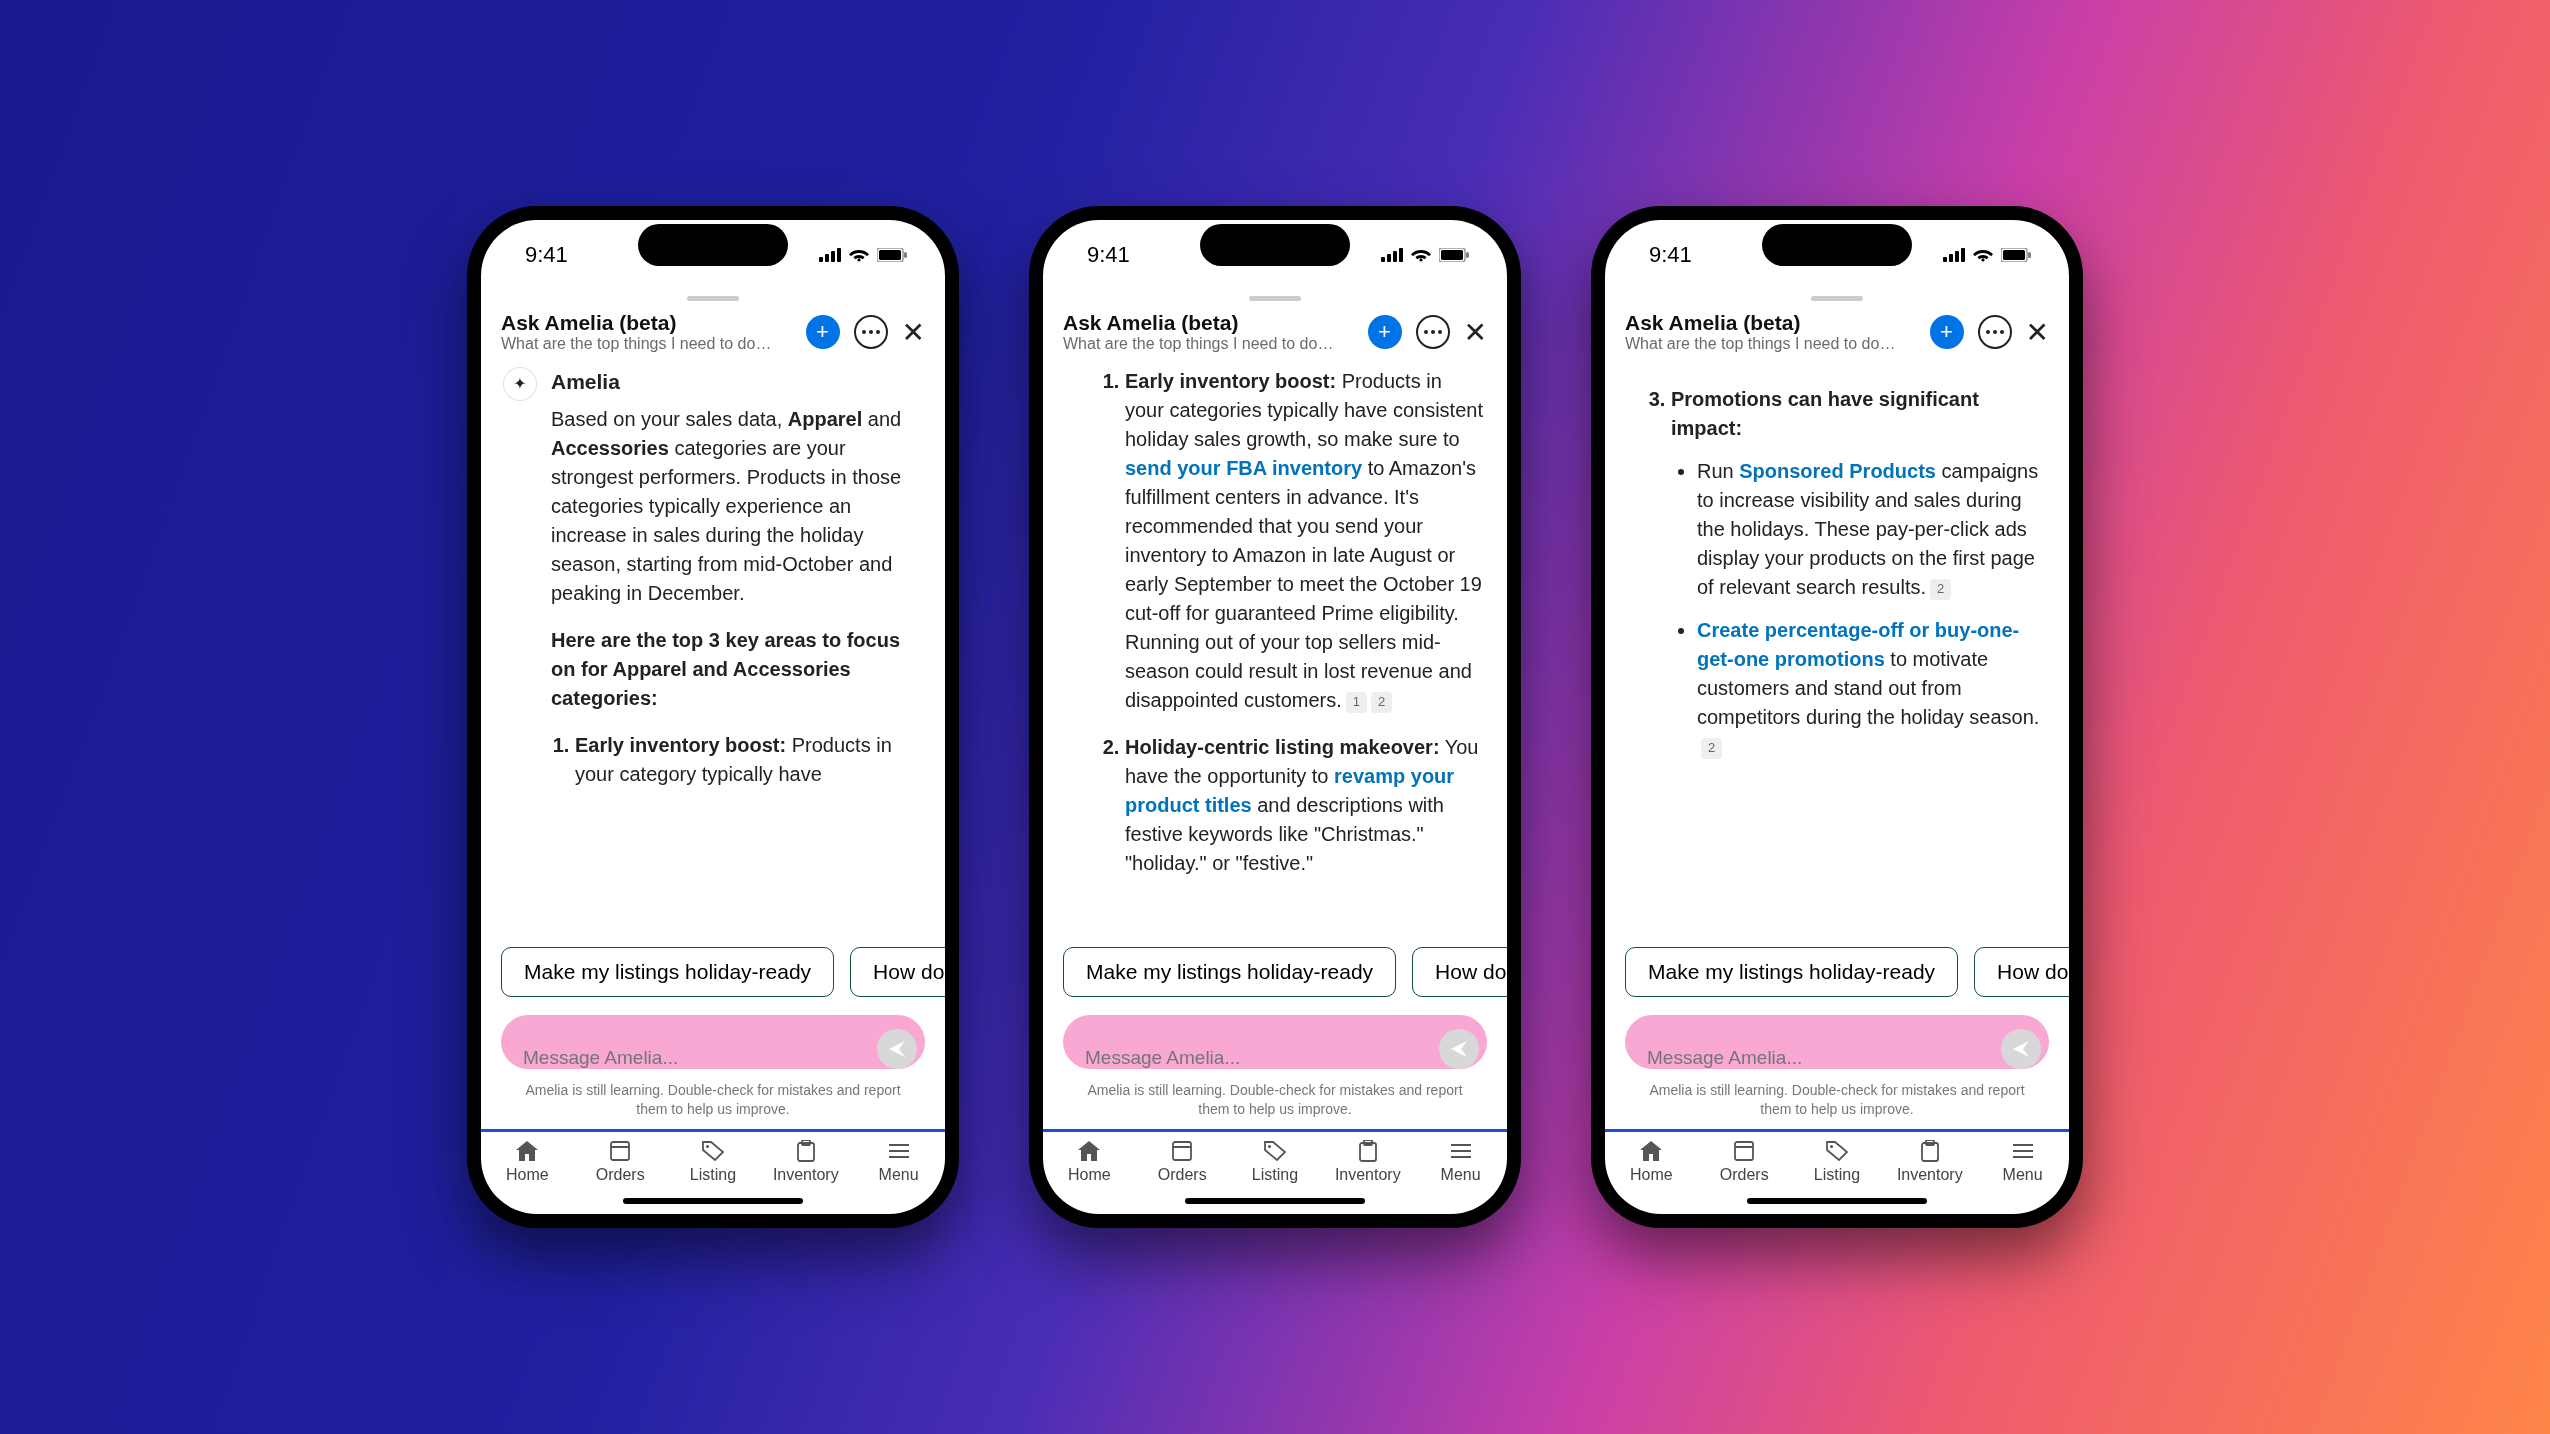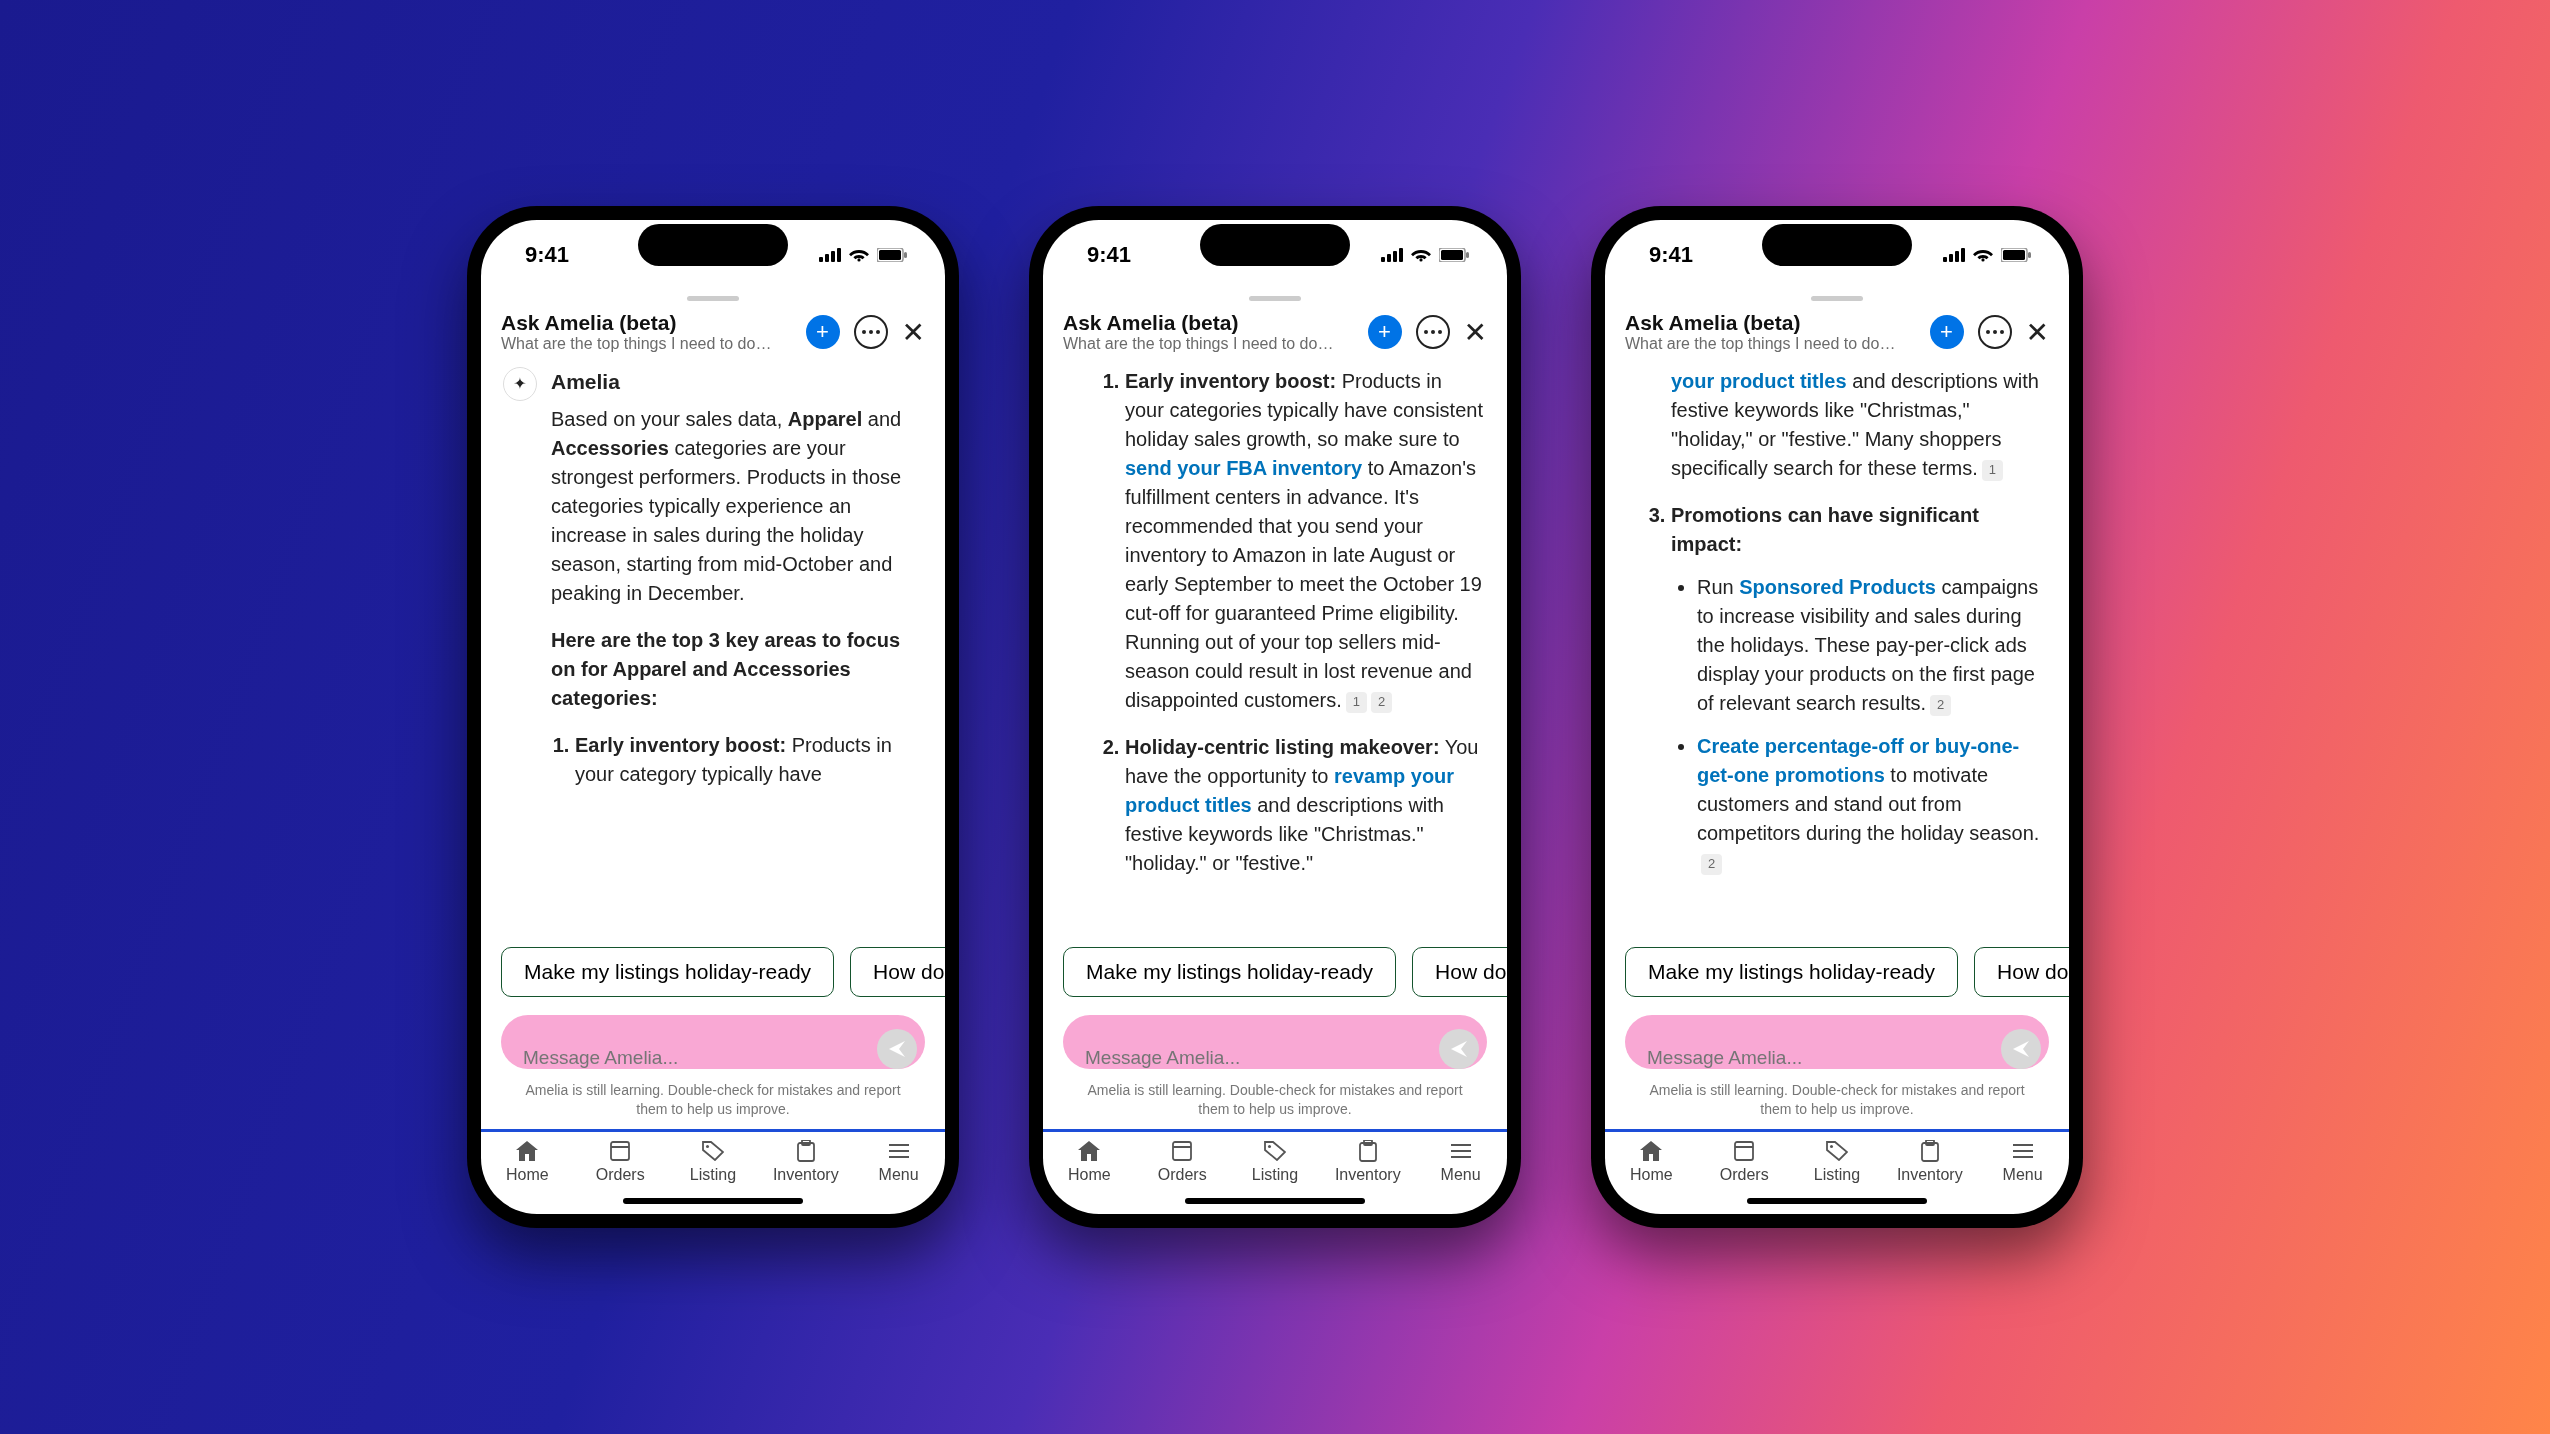--- a/index.html
+++ b/index.html
@@ -45,21 +45,21 @@
   background: #000;
   border-radius: 24px;
   z-index: 10;
 }
 .status-bar {
   height: 70px;
   display: flex;
   justify-content: space-between;
   align-items: center;
   padding: 0 38px 0 44px;
-  font-weight: 700;
+  font-weight: 400;
   font-size: 22px;
 }
 .status-right { display: flex; gap: 8px; align-items: center; }
 .signal-icon, .wifi-icon, .battery-icon { display: inline-flex; }
 .drag-handle {
   width: 52px;
   height: 5px;
   background: #ccc;
   border-radius: 3px;
   margin: 6px auto 10px;
@@ -475,21 +475,20 @@
             <svg width="18" height="4" viewBox="0 0 18 4">
               <circle cx="2" cy="2" r="2" fill="#222"></circle>
               <circle cx="9" cy="2" r="2" fill="#222"></circle>
               <circle cx="16" cy="2" r="2" fill="#222"></circle>
             </svg>
           </div>
         <div class="close-btn">✕</div>
       </div>
     </div>
     <div class="content" style="padding-left:42px;">
-      <div style="padding-left:24px;"><span class="link">your product titles</span><span> and descriptions with festive keywords like "Christmas," "holiday," or "festive." Many shoppers specifically search for these terms.</span><span class="citation">1</span></div>
       <ol class="num-list" start="3" style="margin-top:18px;">
         <li><span>Promotions can have significant impact:</span>
           <ul class="bullet" style="margin-top:14px;">
             <li><span>Run </span><span class="link">Sponsored Products</span><span> campaigns to increase visibility and sales during the holidays. These pay-per-click ads display your products on the first page of relevant search results.</span><span class="citation">2</span></li>
             <li><span class="link">Create percentage-off or buy-one-get-one promotions</span><span> to motivate customers and stand out from competitors during the holiday season.</span><span class="citation">2</span></li>
           </ul>
         </li>
       </ol>
     </div>
     <div class="suggestions">

